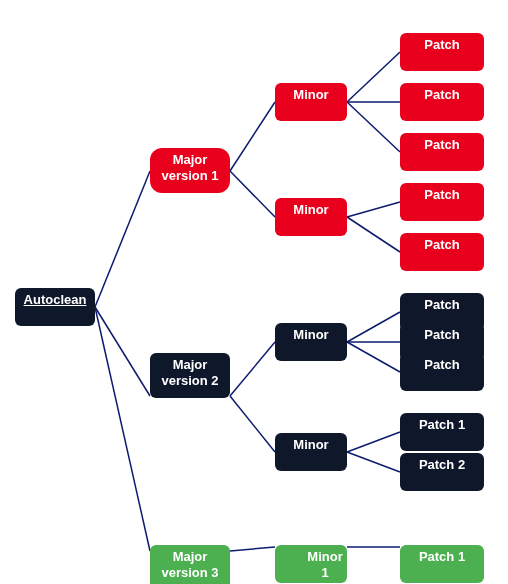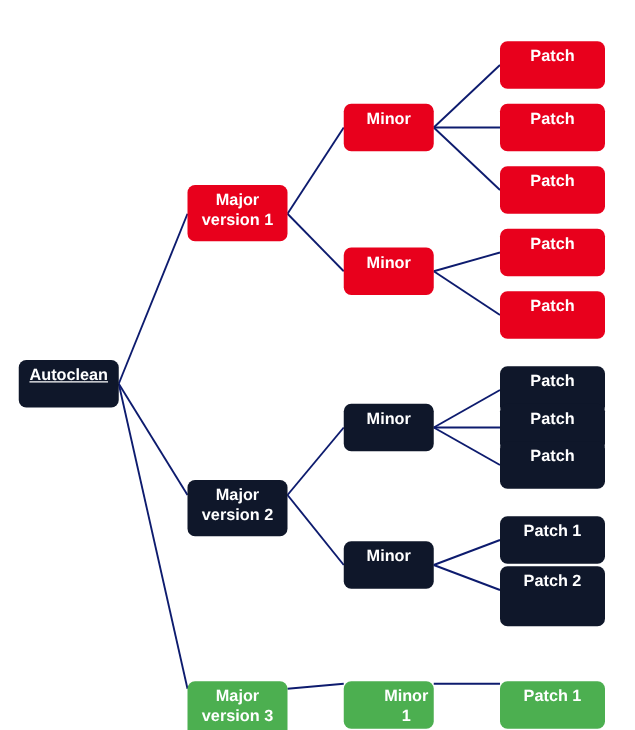--- a/index.html
+++ b/index.html
@@ -94,25 +94,25 @@
 
     <line x1="230" y1="551" x2="275" y2="547"></line>
 
     <line x1="347" y1="547" x2="400" y2="547"></line>
   </svg>
 
   <div class="node dark-blue" style="left:15px; top:288px; width:80px; height:38px;">
     <span style="text-decoration:underline;">Autoclean</span>
   </div>
 
-  <div class="node red" style="left:150px; top:148px; width:80px; height:45px;">
+  <div class="node red" style="left:150px; top:148px; width:80px; height:45px;border-radius:12px;">
     <span>Major version 1</span>
   </div>
 
-  <div class="node dark-blue" style="left:150px; top:384px; width:80px; height:45px;">
+  <div class="node dark-blue" style="left:150px; top:353px; width:80px; height:45px;">
     <span>Major version 2</span>
   </div>
 
   <div class="node green" style="left:150px; top:528px; width:80px; height:45px;">
     <span>Major version 3</span>
   </div>
 
   <div class="node red" style="left:275px; top:83px; width:72px; height:38px;">
     <span>Minor</span>
   </div>
@@ -156,21 +156,21 @@
   <div class="node dark-blue" style="left:400px; top:323px; width:84px; height:38px;">
     <span>Patch</span>
   </div>
   <div class="node dark-blue" style="left:400px; top:353px; width:84px; height:38px;">
     <span>Patch</span>
   </div>
 
   <div class="node dark-blue" style="left:400px; top:413px; width:84px; height:38px;">
     <span>Patch 1</span>
   </div>
-  <div class="node dark-blue" style="left:400px; top:453px; width:84px; height:48px;">
+  <div class="node dark-blue" style="left:400px; top:453px; width:84px; height:38px;">
     <span>Patch 2</span>
   </div>
 
   <div class="node green" style="left:400px; top:528px; width:84px; height:38px;">
     <span>Patch 1</span>
   </div>
 
 </div>
 
 </body></html>

